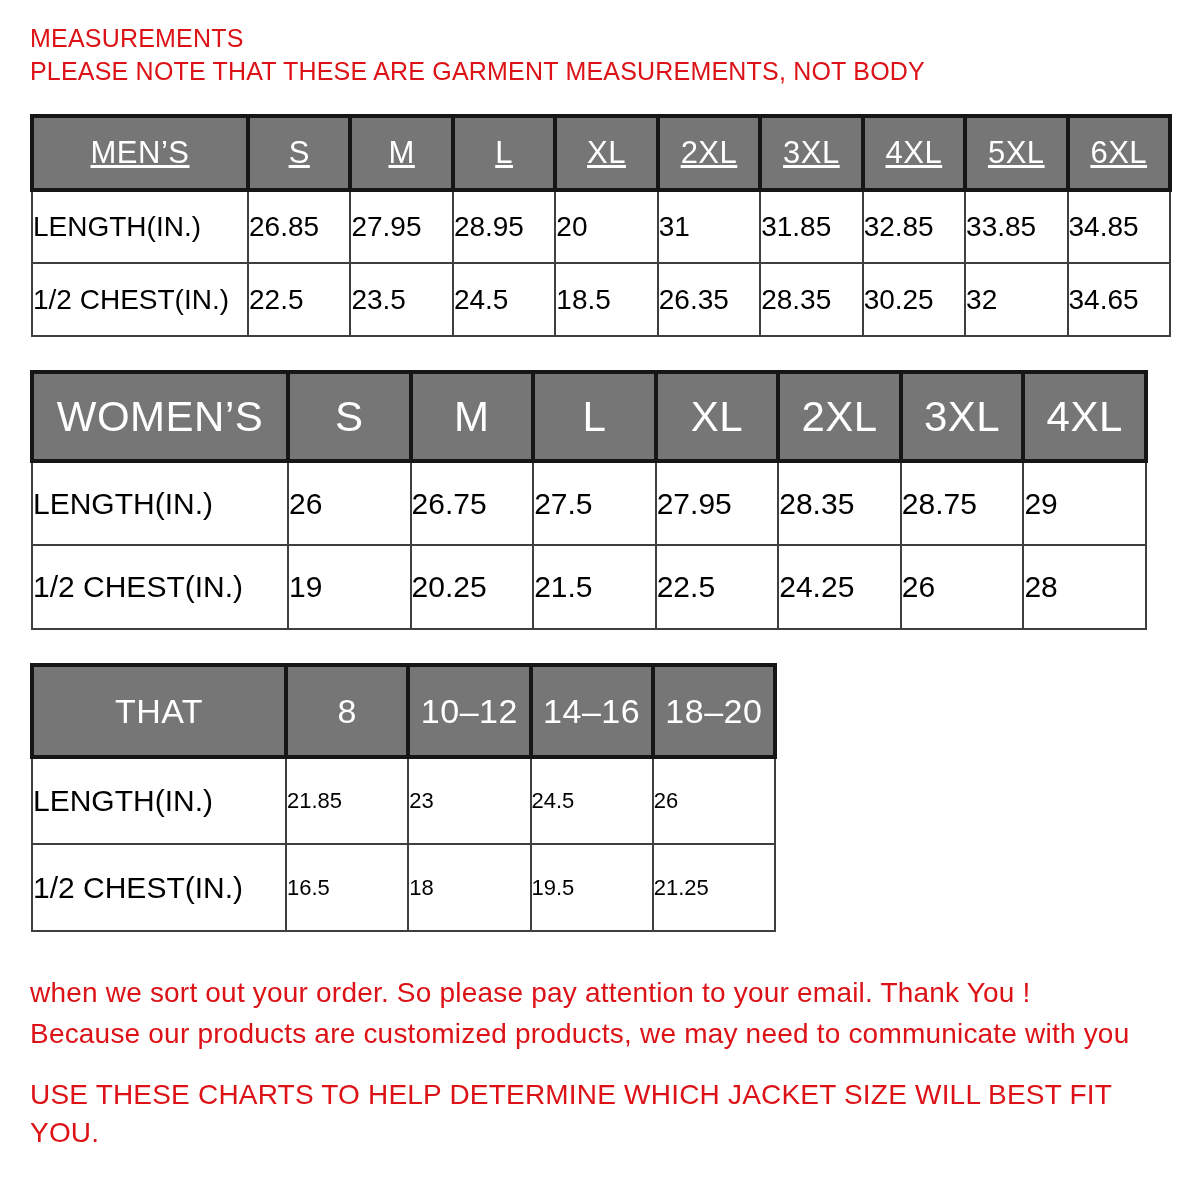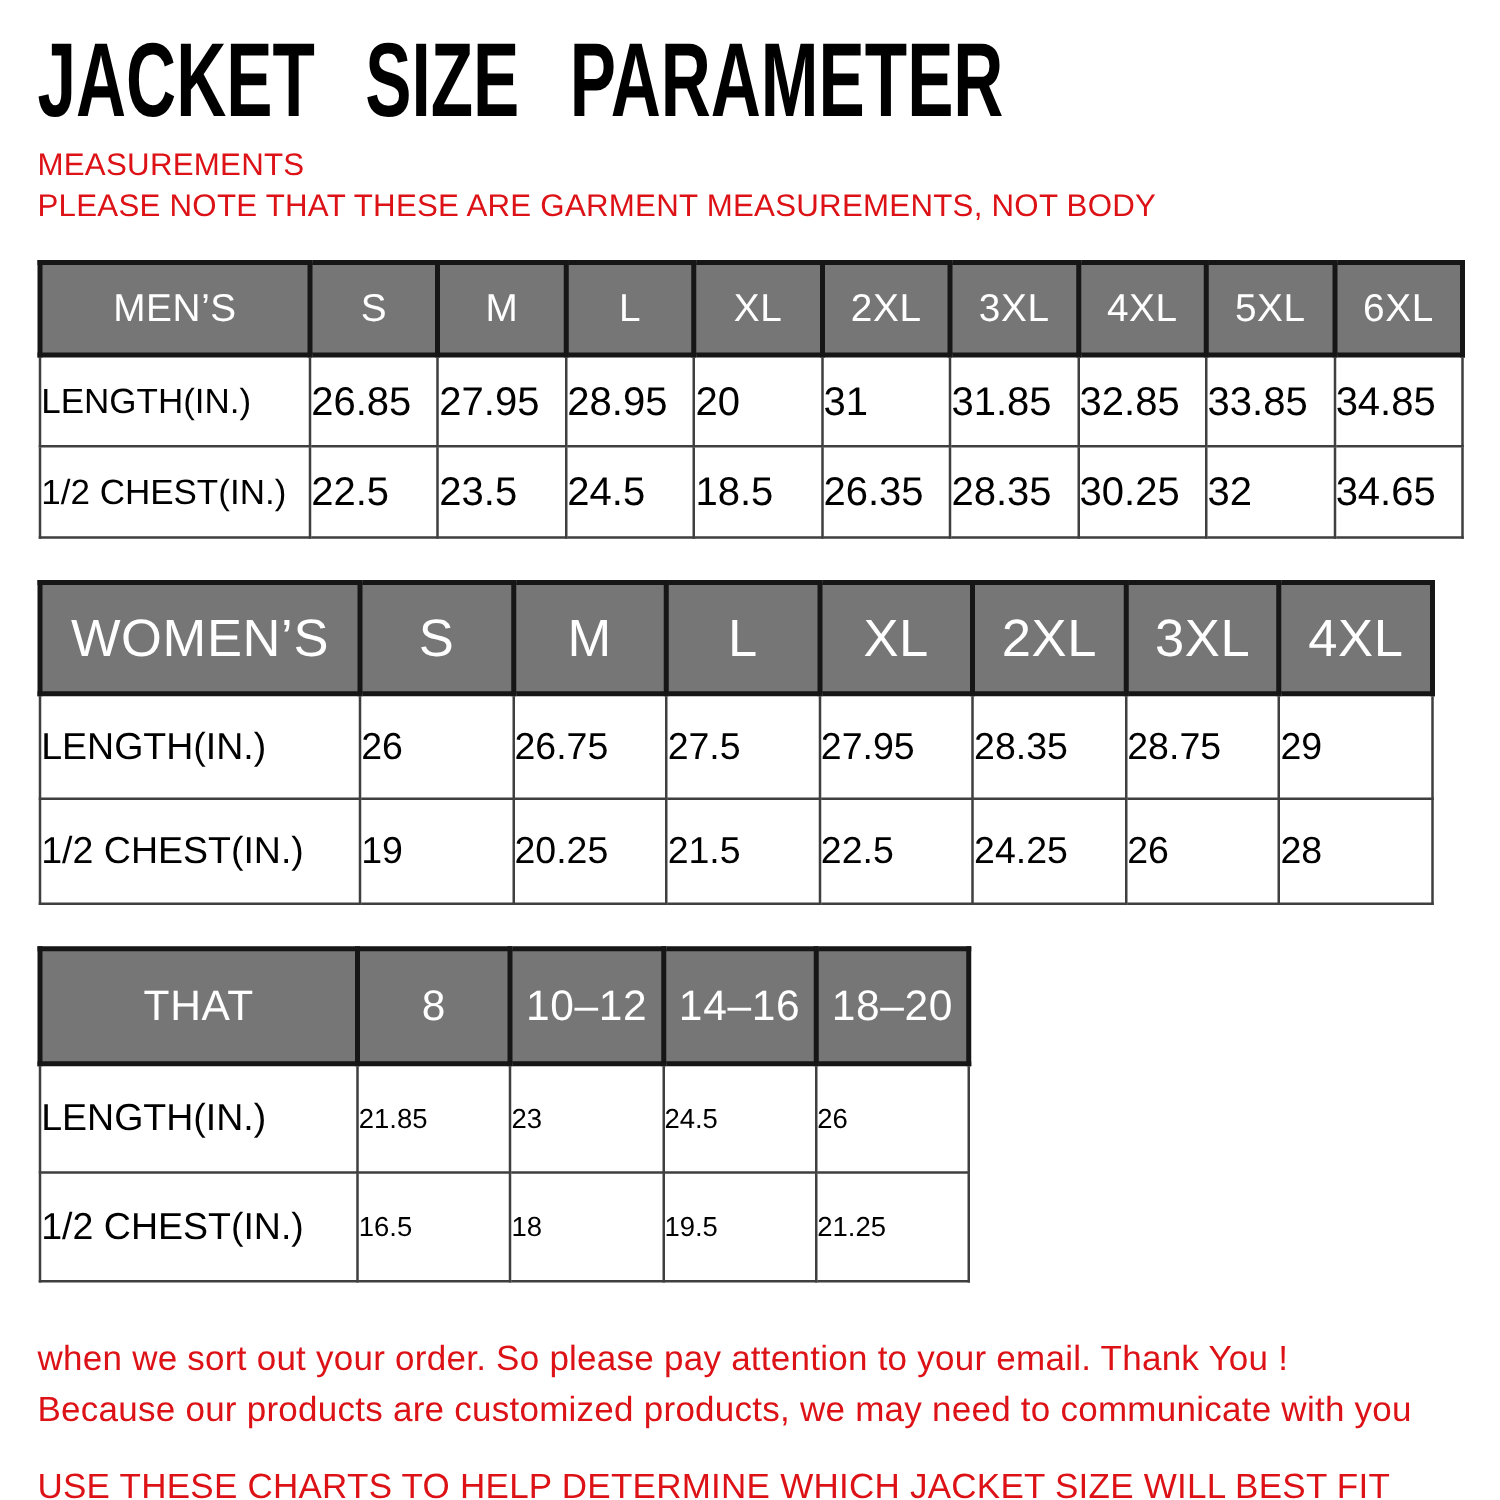--- a/index.html
+++ b/index.html
@@ -53,23 +53,23 @@
     background:#fff;
     color:#000;
     text-align:left;
     vertical-align:middle;
     border:2px solid var(--border-mid);
   }
   table.size-table{border:2px solid var(--border-dark);}
 
   
   .t-mens{width:1142px;}
-  .t-mens th{height:74px;font-size:31px;}
+  .t-mens th{height:74px;font-size:31px;text-decoration:underline;}
   .t-mens th.group{width:216px;font-size:31px;}
-  .t-mens td{height:73px;font-size:32px;}
+  .t-mens td{height:73px;font-size:28px;}
   .t-mens td.rowlabel{font-size:28px;}
 
   
   .t-womens{width:1118px;}
   .t-womens th{height:89px;font-size:42px;}
   .t-womens th.group{width:256px;}
   .t-womens td{height:84px;font-size:30px;}
   .t-womens td.rowlabel{font-size:30px;}
 
   
@@ -82,21 +82,20 @@
   
   .footer-para{margin-top:40px;color:var(--red);font-size:28px;line-height:41px;letter-spacing:0.2px;}
   .footer-para .line{display:block;}
   .footer-advice{margin-top:22px;color:var(--red);font-size:28px;line-height:38px;letter-spacing:0.2px;}
 </style>
 </head>
 <body>
 
 <div class="page">
 
-  <h1 class="title"><span class="stretch">JACKET SIZE PARAMETER</span></h1>
 
   <p class="note">
     <span class="line">MEASUREMENTS</span>
     <span class="line">PLEASE NOTE THAT THESE ARE GARMENT MEASUREMENTS, NOT BODY</span>
   </p>
 
   <div id="tables-root">
       <table class="size-table t-mens">
         <tbody>
           <tr>

